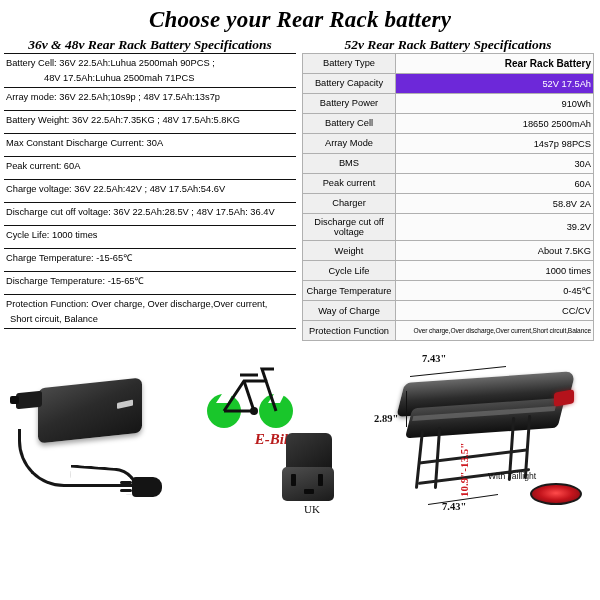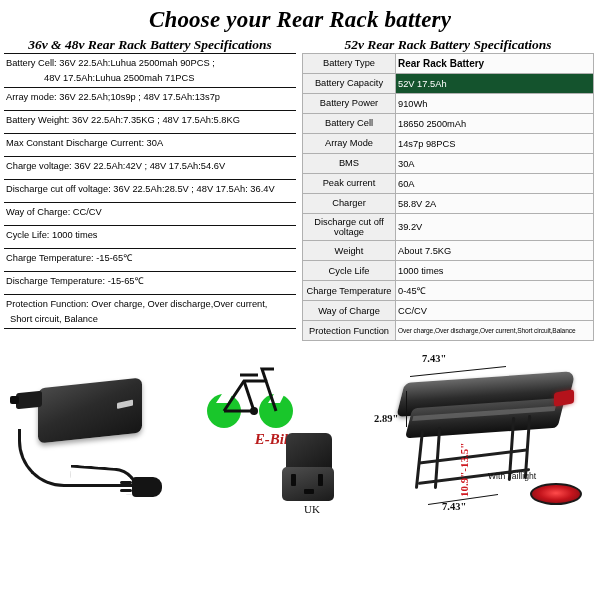--- a/index.html
+++ b/index.html
@@ -64,26 +64,26 @@
     height: 20px;
     vertical-align: middle;
   }
   td.k {
     width: 93px;
     background: #efefef;
     text-align: center;
     line-height: 1.1;
   }
   td.v {
-    text-align: left;
+    text-align: right;
     background: #fbfbfb;
   }
   td.v.bold { font-weight: bold; font-size: 10px; }
   td.v.hl {
-    background: #14532d;
+    background: #6d28d9;
     color: #ffffff;
   }
   td.v.tiny { font-size: 6.6px; letter-spacing: -0.1px; }
 
   
   .bottom {
     position: relative;
     width: 600px;
     height: 175px;
     margin-top: 6px;
@@ -222,23 +222,23 @@
 
 <div class="cols">
 
   <div class="col-left">
     <div class="col-head">36v &amp; 48v Rear Rack Battery Specifications</div>
     <div class="spec-list">
       <div class="spec-row"><span>Battery Cell: 36V 22.5Ah:Luhua 2500mah 90PCS ;</span><span class="sub">48V 17.5Ah:Luhua 2500mah 71PCS</span></div>
       <div class="spec-row"><span>Array mode: 36V 22.5Ah;10s9p ; 48V 17.5Ah:13s7p</span></div>
       <div class="spec-row"><span>Battery Weight: 36V 22.5Ah:7.35KG ; 48V 17.5Ah:5.8KG</span></div>
       <div class="spec-row"><span>Max Constant Discharge Current: 30A</span></div>
+      <div class="spec-row"><span>Peak current: 60A</span></div>
       <div class="spec-row"><span>Charge voltage: 36V 22.5Ah:42V ; 48V 17.5Ah:54.6V</span></div>
       <div class="spec-row"><span>Discharge cut off voltage: 36V 22.5Ah:28.5V ; 48V 17.5Ah: 36.4V</span></div>
-      <div class="spec-row"><span>Way of Charge: CC/CV</span></div>
       <div class="spec-row"><span>Cycle Life: 1000 times</span></div>
       <div class="spec-row"><span>Charge Temperature: -15-65℃</span></div>
       <div class="spec-row"><span>Discharge Temperature: -15-65℃</span></div>
       <div class="spec-row"><span>Protection Function: Over charge, Over discharge,Over current,</span><span class="sub" style="padding-left:4px">Short circuit,  Balance</span></div>
     </div>
   </div>
 
   <div class="col-right">
     <div class="col-head">52v Rear Rack Battery Specifications</div>
     <table class="spec-table">

